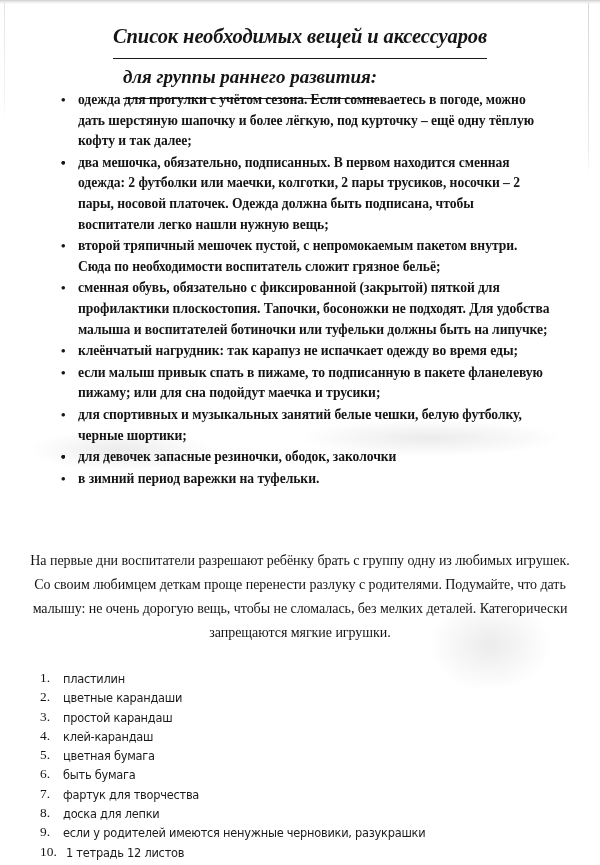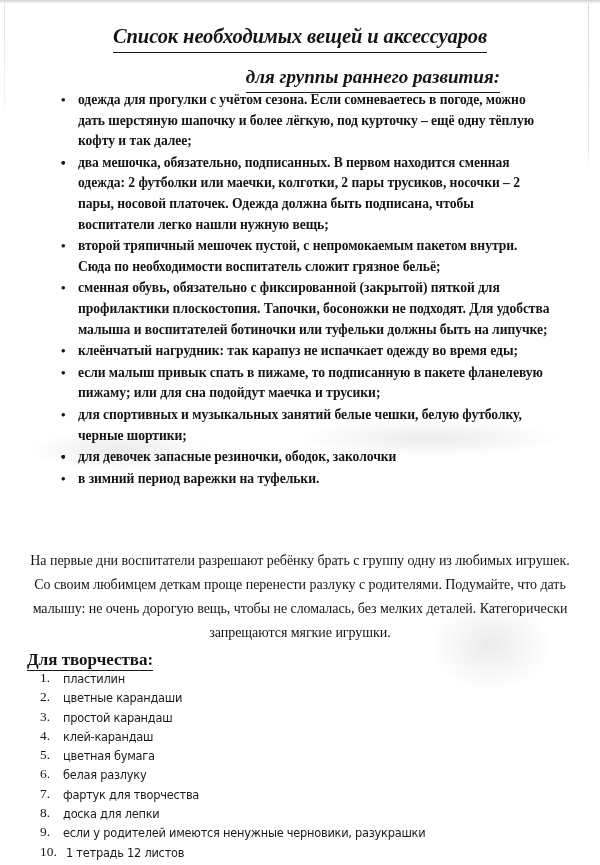--- a/index.html
+++ b/index.html
@@ -60,28 +60,28 @@
     text-align: center;
     font-size: 20.5px;
     font-weight: 700;
     font-style: italic;
     letter-spacing: -0.1px;
     white-space: nowrap;
   }
   .doc-title span.u,
   .doc-subtitle span.u {
     border-bottom: 1.6px solid #1a1a1a;
-    padding-bottom: 5px;
+    padding-bottom: 11px;
   }
   .doc-subtitle {
     position: absolute;
     top: 50px;
     left: 0;
     width: 500px;
-    text-align: right;
+    text-align: center;
     font-size: 19px;
     font-weight: 700;
     font-style: italic;
     white-space: nowrap;
   }
 
   
   .bullet-list {
     position: absolute;
     top: 90px;
@@ -199,28 +199,27 @@
       <li class="bullet-item"><span class="marker">•</span><span>если малыш привык спать в пижаме, то подписанную в пакете фланелевую пижаму; или для сна подойдут маечка и трусики;</span></li>
       <li class="bullet-item"><span class="marker">•</span><span>для спортивных и музыкальных занятий белые чешки, белую футболку, черные шортики;</span></li>
       <li class="bullet-item"><span class="marker">•</span></li>
       <li class="bullet-item"><span class="marker">•</span></li>
       <li class="bullet-item"><span class="marker">•</span><span>для девочек запасные резиночки, ободок, заколочки</span></li>
       <li class="bullet-item"><span class="marker">•</span><span>в зимний период варежки на туфельки.</span></li>
     </ul>
 
   <p class="body-paragraph">На первые дни воспитатели разрешают ребёнку брать с группу одну из любимых игрушек. Со своим любимцем деткам проще перенести разлуку с родителями. Подумайте, что дать малышу: не очень дорогую вещь, чтобы не сломалась, без мелких деталей. Категорически запрещаются мягкие игрушки.</p>
 
-  <h3 class="section-heading"><span class="u">Для творчества:</span></h3>
 
   <ol class="numbered-list" id="numbered-list">
       <li class="numbered-item"><span class="num">1.</span><span class="txt">пластилин</span></li>
       <li class="numbered-item"><span class="num">2.</span><span class="txt">цветные карандаши</span></li>
       <li class="numbered-item"><span class="num">3.</span><span class="txt">простой карандаш</span></li>
       <li class="numbered-item"><span class="num">4.</span><span class="txt">клей-карандаш</span></li>
       <li class="numbered-item"><span class="num">5.</span><span class="txt">цветная бумага</span></li>
-      <li class="numbered-item"><span class="num">6.</span><span class="txt">белая разлуку</span></li>
+      <li class="numbered-item"><span class="num">6.</span><span class="txt">быть бумага</span></li>
       <li class="numbered-item"><span class="num">7.</span><span class="txt">фартук для творчества</span></li>
       <li class="numbered-item"><span class="num">8.</span><span class="txt">доска для лепки</span></li>
       <li class="numbered-item"><span class="num">9.</span><span class="txt">если у родителей имеются ненужные  черновики, разукрашки</span></li>
       <li class="numbered-item wide"><span class="num">10.</span><span class="txt">1 тетрадь 12 листов</span></li>
     </ol>
 
 </div>
 
 </body></html>

